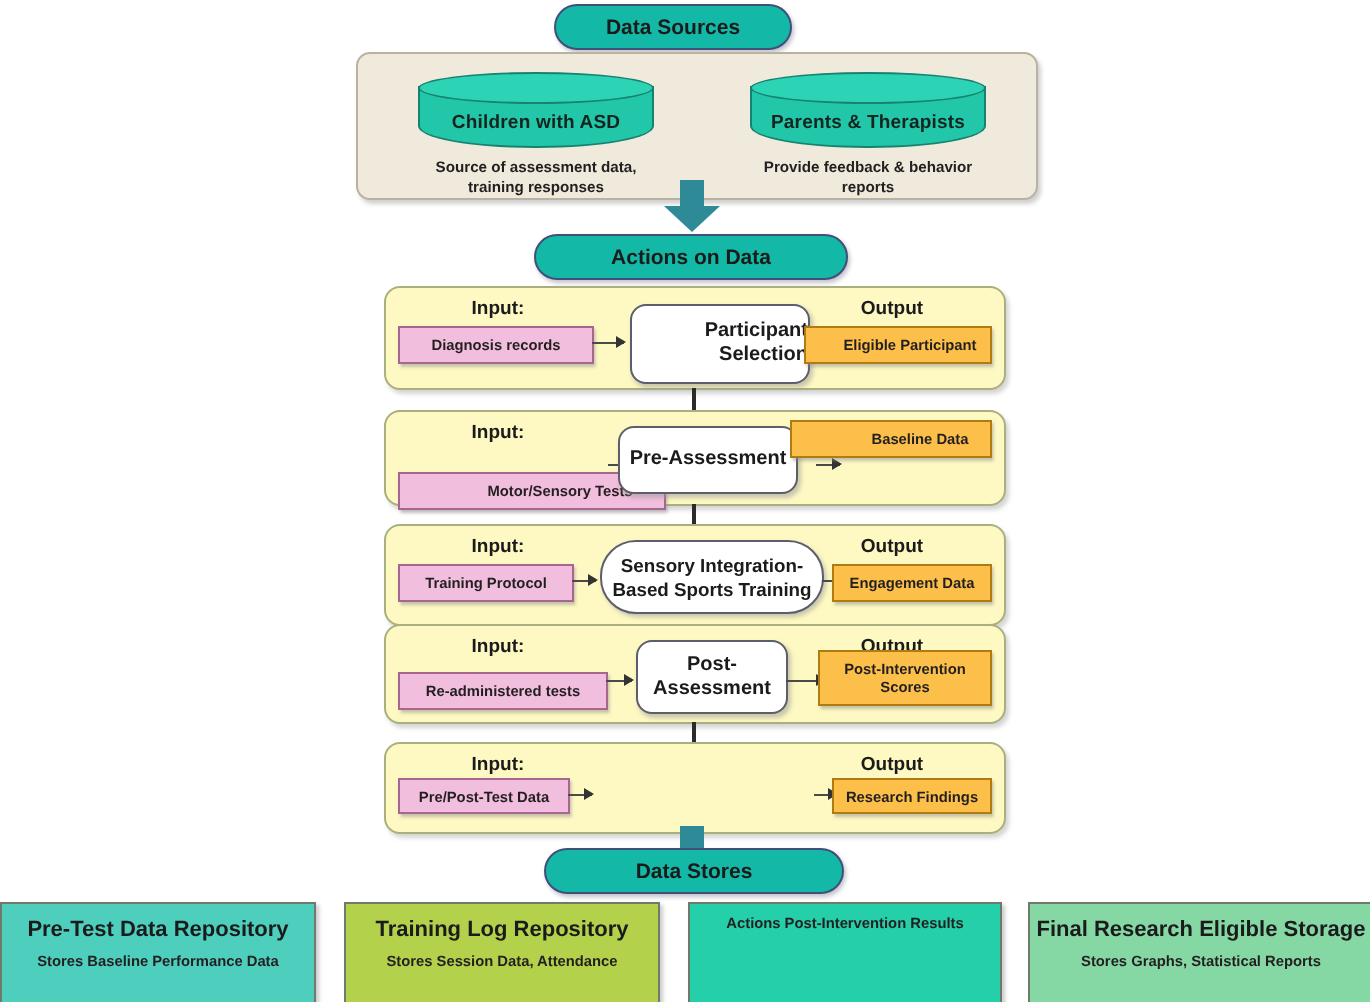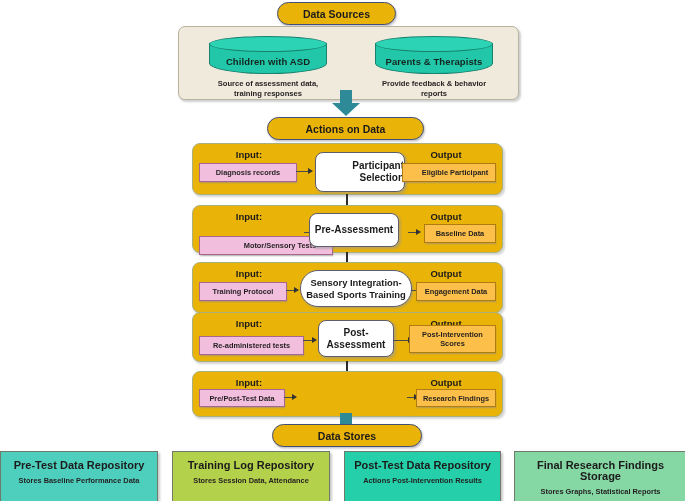--- a/index.html
+++ b/index.html
@@ -7,21 +7,21 @@
     width:685px;height:501px;position:relative;overflow:hidden;
     font-family:"Liberation Sans","DejaVu Sans",sans-serif;
     color:#231f20;
   }
 
   
   .section-pill{
     position:absolute;
     border:1.6px solid #414f79;
     border-radius:40px;
-    background:#eab308;
+    background:#14b8a6;
     display:flex;align-items:center;justify-content:center;
     font-weight:bold;
     color:#1b1b1b;
     box-shadow:1px 1.5px 2px rgba(120,120,140,.45);
   }
 
   
   .sources-panel{
     position:absolute;
     left:178px;top:26px;width:339px;height:72px;
@@ -49,21 +49,21 @@
     font-size:9.5px;font-weight:bold;color:#15241f;letter-spacing:.1px;
   }
   .cyl-cap{
     margin-top:3px;font-size:7.6px;font-weight:bold;line-height:10px;
     color:#231f20;
   }
 
   
   .proc-row{
     position:absolute;left:192px;width:309px;
-    background:#eab308;
+    background:#fef9c3;
     border:1.3px solid #a9b07e;
     border-radius:8px;
     box-shadow:1.5px 2px 2px rgba(150,150,150,.4);
   }
   .col-head{
     position:absolute;font-size:9.5px;font-weight:bold;color:#1b1b1b;
     text-align:center;
   }
   .head-in{left:8px;top:5px;width:96px;}
   .head-out{right:6px;top:5px;width:100px;}
@@ -191,21 +191,21 @@
 
 <div class="v-arrow" style="top:194px;height:11px;"></div>
 
 <div class="proc-row" style="top:205px;height:46px;">
   <div class="col-head head-in">Input:</div>
   <div class="col-head head-out">Output</div>
   <div class="chip input" style="top:30px;width:104px;height:17px;padding-left:28px;">Motor/Sensory Tests</div>
   <div class="mini-arrow" style="left:111px;top:26px;width:13px;"></div>
   <div class="proc-box" style="left:116px;top:7px;width:88px;height:32px;">Pre-Assessment</div>
   <div class="mini-arrow" style="left:215px;top:26px;width:12px;"></div>
-  <div class="chip output" style="top:18px;width:70px;height:17px;">Baseline Data</div>
+  <div class="chip output" style="top:4px;width:70px;height:17px;padding-left:29px;">Baseline Data</div>
 </div>
 
 <div class="v-arrow" style="top:252px;height:10px;"></div>
 
 <div class="proc-row" style="top:262px;height:49px;">
   <div class="col-head head-in">Input:</div>
   <div class="col-head head-out">Output</div>
   <div class="chip input" style="top:19px;width:86px;height:17px;">Training Protocol</div>
   <div class="mini-arrow" style="left:93px;top:27px;width:12px;"></div>
   <div class="proc-box" style="left:107px;top:7px;width:110px;height:35px;font-size:9.4px;border-radius:18px;">Sensory Integration-Based Sports Training</div>
@@ -249,20 +249,19 @@
   <div class="rtitle">Pre-Test Data Repository</div>
   <div class="rsub">Stores Baseline Performance Data</div>
 </div>
 
 <div class="repo" style="left:172px;width:156px;background:#b4d14b;">
   <div class="rtitle">Training Log Repository</div>
   <div class="rsub">Stores Session Data, Attendance</div>
 </div>
 
 <div class="repo" style="left:344px;width:155px;background:#25cfa9;">
-  <div class="rtitle">Post-Test Data Repository</div>
   <div class="rsub">Actions Post-Intervention Results</div>
 </div>
 
 <div class="repo" style="left:514px;width:171px;background:#85d8a4;">
-  <div class="rtitle">Final Research Findings Storage</div>
+  <div class="rtitle">Final Research Eligible Storage</div>
   <div class="rsub">Stores Graphs, Statistical Reports</div>
 </div>
 
 </body></html>

